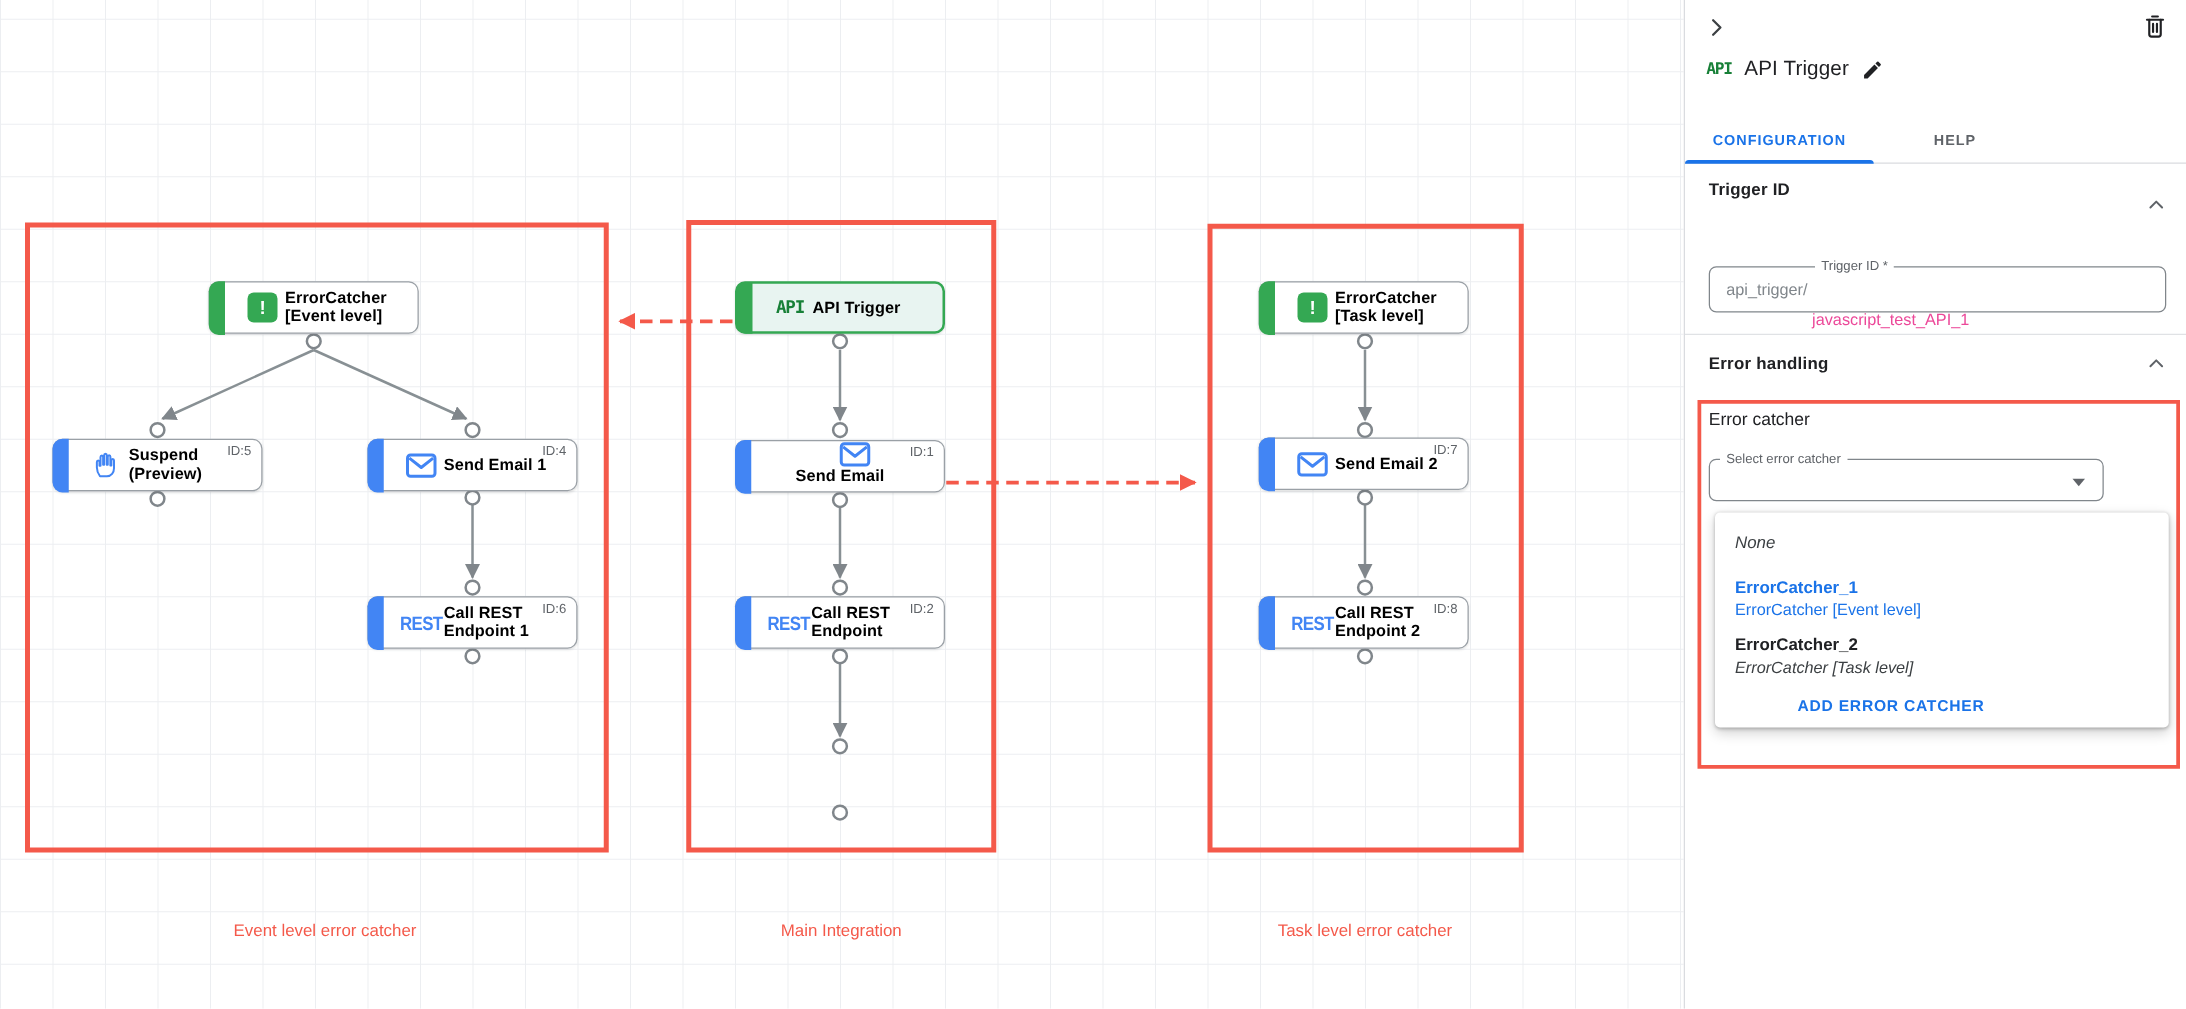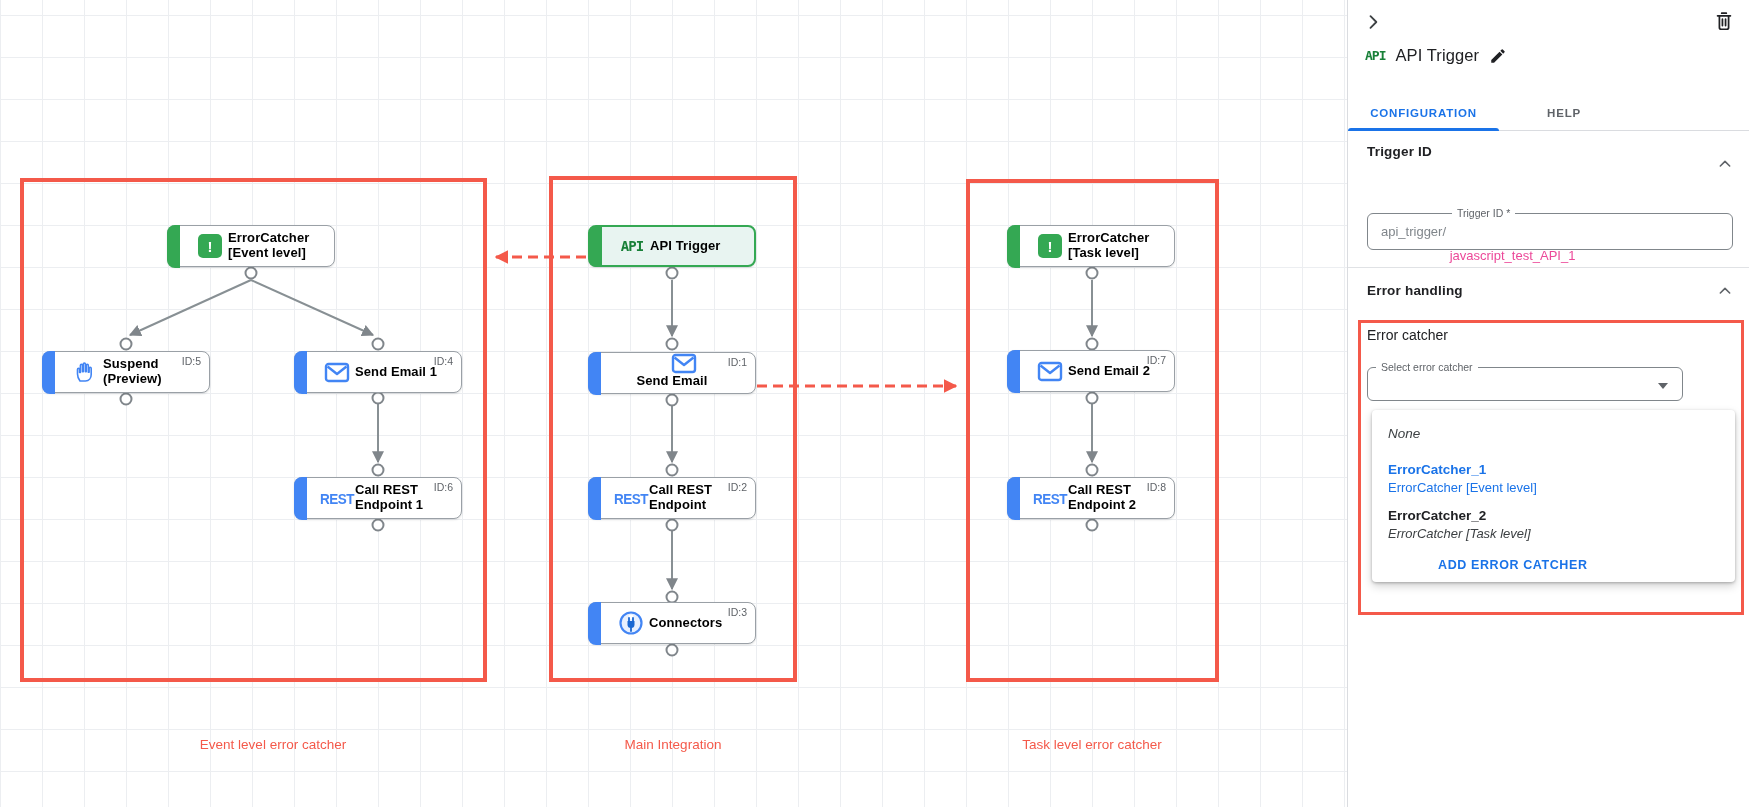--- a/index.html
+++ b/index.html
@@ -217,35 +217,20 @@
       <div class="icon">
           <span class="icon-rest-text">REST</span>
         </div>
       <div class="ttl">
           <span>Call REST</span>
           <span>Endpoint</span>
         </div>
       <span class="nid">ID:2</span>
     </div>
 
-    <div class="node" style="left:588px; top:602px;">
-      <div class="accent blue"></div>
-      <div class="icon">
-        <svg width="26" height="26" viewBox="0 0 26 26">
-          <circle cx="13" cy="13" r="10.5" fill="#e8f0fe" stroke="#4285f4" stroke-width="2.2"></circle>
-          <path d="M13 5 L13 9" stroke="#fff" stroke-width="4"></path>
-          <path d="M9.5 11 h7 v3.5 a3.5 3.5 0 0 1 -7 0 Z" fill="#1967d2"></path>
-          <path d="M11 8 v3 M15 8 v3 M13 18 v3" stroke="#1967d2" stroke-width="1.8" stroke-linecap="round"></path>
-        </svg>
-      </div>
-      <div class="ttl">
-          <span>Connectors</span>
-        </div>
-      <span class="nid">ID:3</span>
-    </div>
 
     <div class="node" style="left:1007px; top:225px;">
       <div class="accent green"></div>
       <div class="icon">
           <div class="icon-error">!</div>
         </div>
       <div class="ttl">
           <span>ErrorCatcher</span>
           <span>[Task level]</span>
         </div>
@@ -270,21 +255,21 @@
       <div class="icon">
           <span class="icon-rest-text">REST</span>
         </div>
       <div class="ttl">
           <span>Call REST</span>
           <span>Endpoint 2</span>
         </div>
       <span class="nid">ID:8</span>
     </div>
 
-    <div class="group-label" style="left:249px; top:737px;padding-left:48px;">Event level error catcher</div>
+    <div class="group-label" style="left:236px; top:737px;padding-left:48px;">Event level error catcher</div>
     <div class="group-label" style="left:673px; top:737px;">Main Integration</div>
     <div class="group-label" style="left:1092px; top:737px;">Task level error catcher</div>
   </div>
 
   <div id="panel">
 
     <svg class="p-collapse" viewBox="0 0 24 24" fill="none" stroke="#3c4043" stroke-width="2.2" stroke-linecap="round" stroke-linejoin="round">
       <polyline points="9,5 16,12 9,19"></polyline>
     </svg>
 

